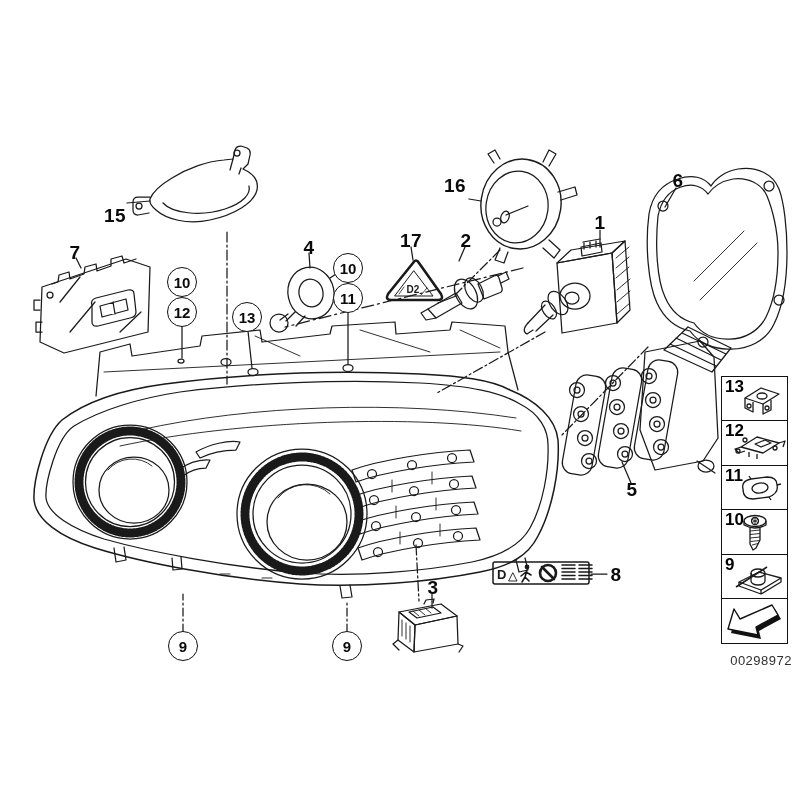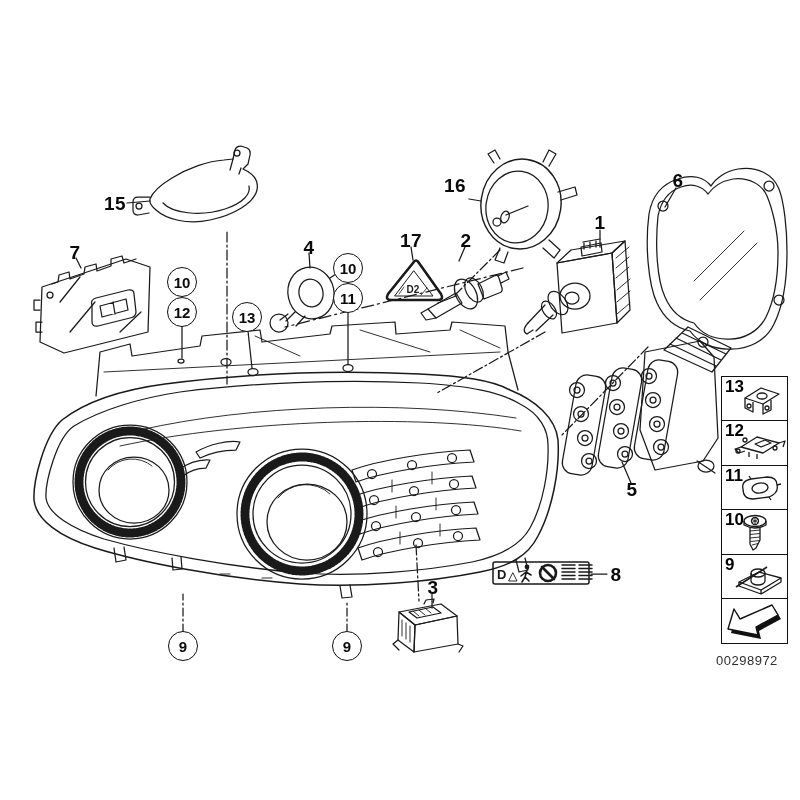--- a/index.html
+++ b/index.html
@@ -26,21 +26,21 @@
   .legend-cell{
     position:relative;height:44.4px;border-bottom:1.6px solid #111;box-sizing:border-box;
     cursor:pointer;
   }
   .legend-cell:last-child{border-bottom:none;}
   .legend-num{
     position:absolute;left:3px;top:1px;font-weight:bold;font-size:17px;line-height:1;
   }
   .legend-ico{position:absolute;right:0;bottom:0;}
   .image-number{
-    position:absolute;left:716px;top:653px;width:76px;text-align:left;
+    position:absolute;left:716px;top:653px;width:76px;text-align:right;
     font-size:13px;color:#2f2f2f;letter-spacing:.5px;
   }
 </style>
 </head>
 <body>
 
 <div class="stage">
 
   <svg class="art" width="800" height="800" viewBox="0 0 800 800" fill="none" stroke="#1a1a1a" stroke-width="1.25" stroke-linejoin="round" stroke-linecap="round">
 
@@ -266,21 +266,21 @@
       </g>
 
       <path d="M114,548 l2,14 l10,-2 l-2,-13"></path>
       <path d="M172,558 l1,12 l9,-1 l-1,-12"></path>
       <path d="M340,586 l2,12 l10,-1 l-2,-12"></path>
       <path d="M516,560 l3,12 l9,-2 l-3,-12"></path>
       <path d="M220,574 h10 M262,578 h10" stroke-width="0.9"></path>
     </g>
   </svg>
 
-  <div class="callout" style="left:115px;top:203px">15</div>
+  <div class="callout" style="left:115px;top:215px">15</div>
   <div class="callout" style="left:75px;top:252px">7</div>
   <div class="callout" style="left:309px;top:247px">4</div>
   <div class="callout" style="left:411px;top:240px">17</div>
   <div class="callout" style="left:466px;top:240px">2</div>
   <div class="callout" style="left:455px;top:185px">16</div>
   <div class="callout" style="left:600px;top:222px">1</div>
   <div class="callout" style="left:678px;top:180px">6</div>
   <div class="callout" style="left:632px;top:489px">5</div>
   <div class="callout" style="left:616px;top:574px">8</div>
   <div class="callout" style="left:433px;top:587px">3</div>

